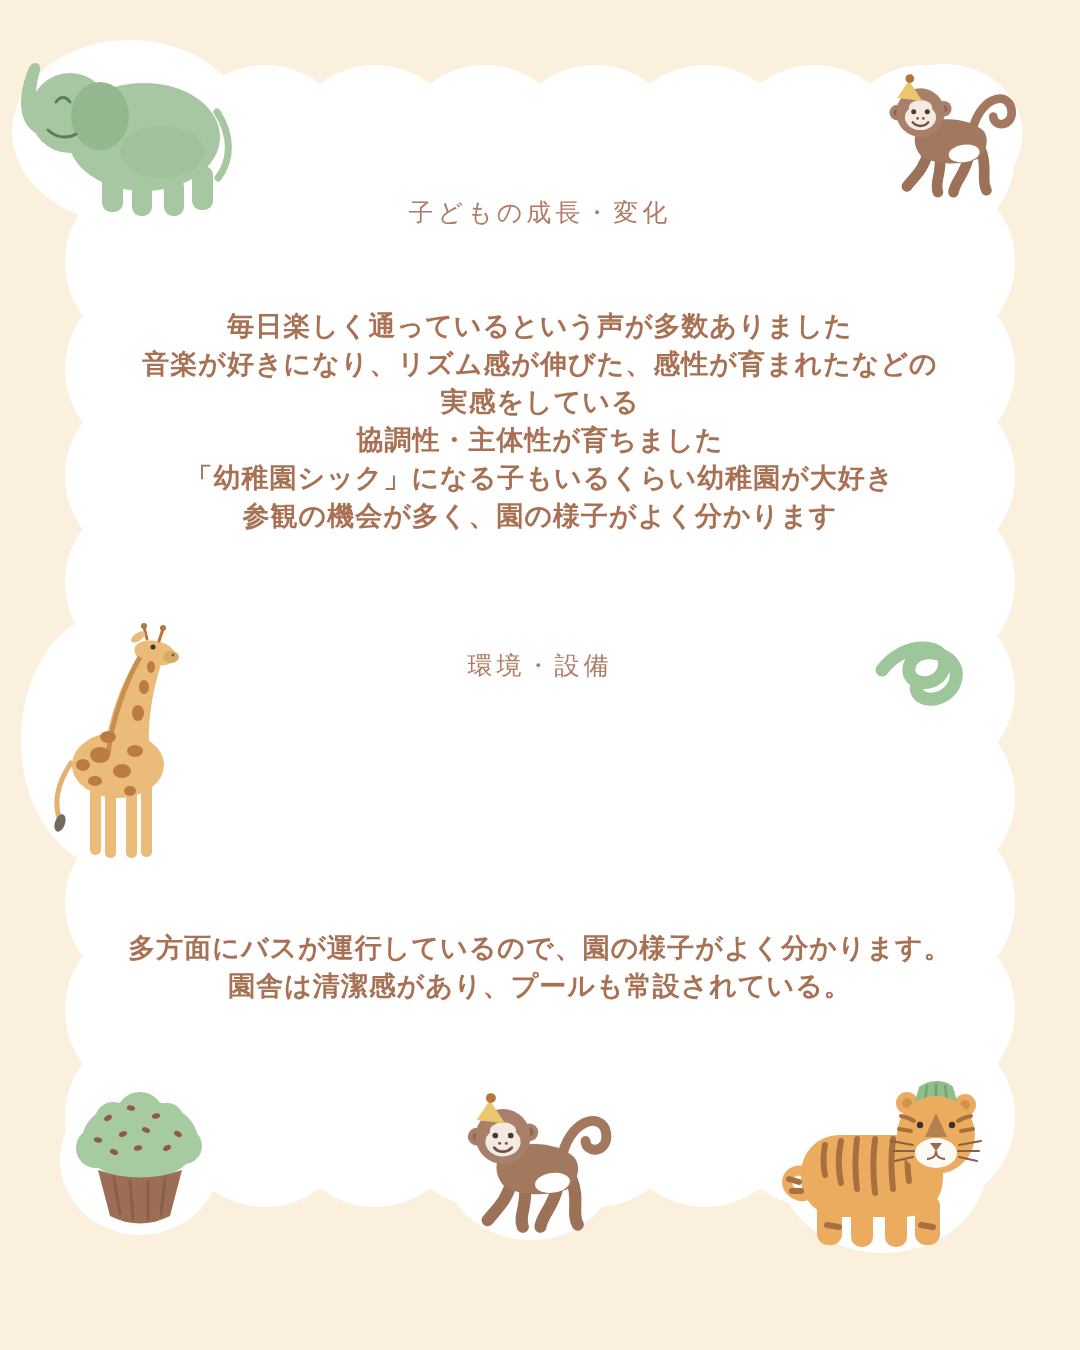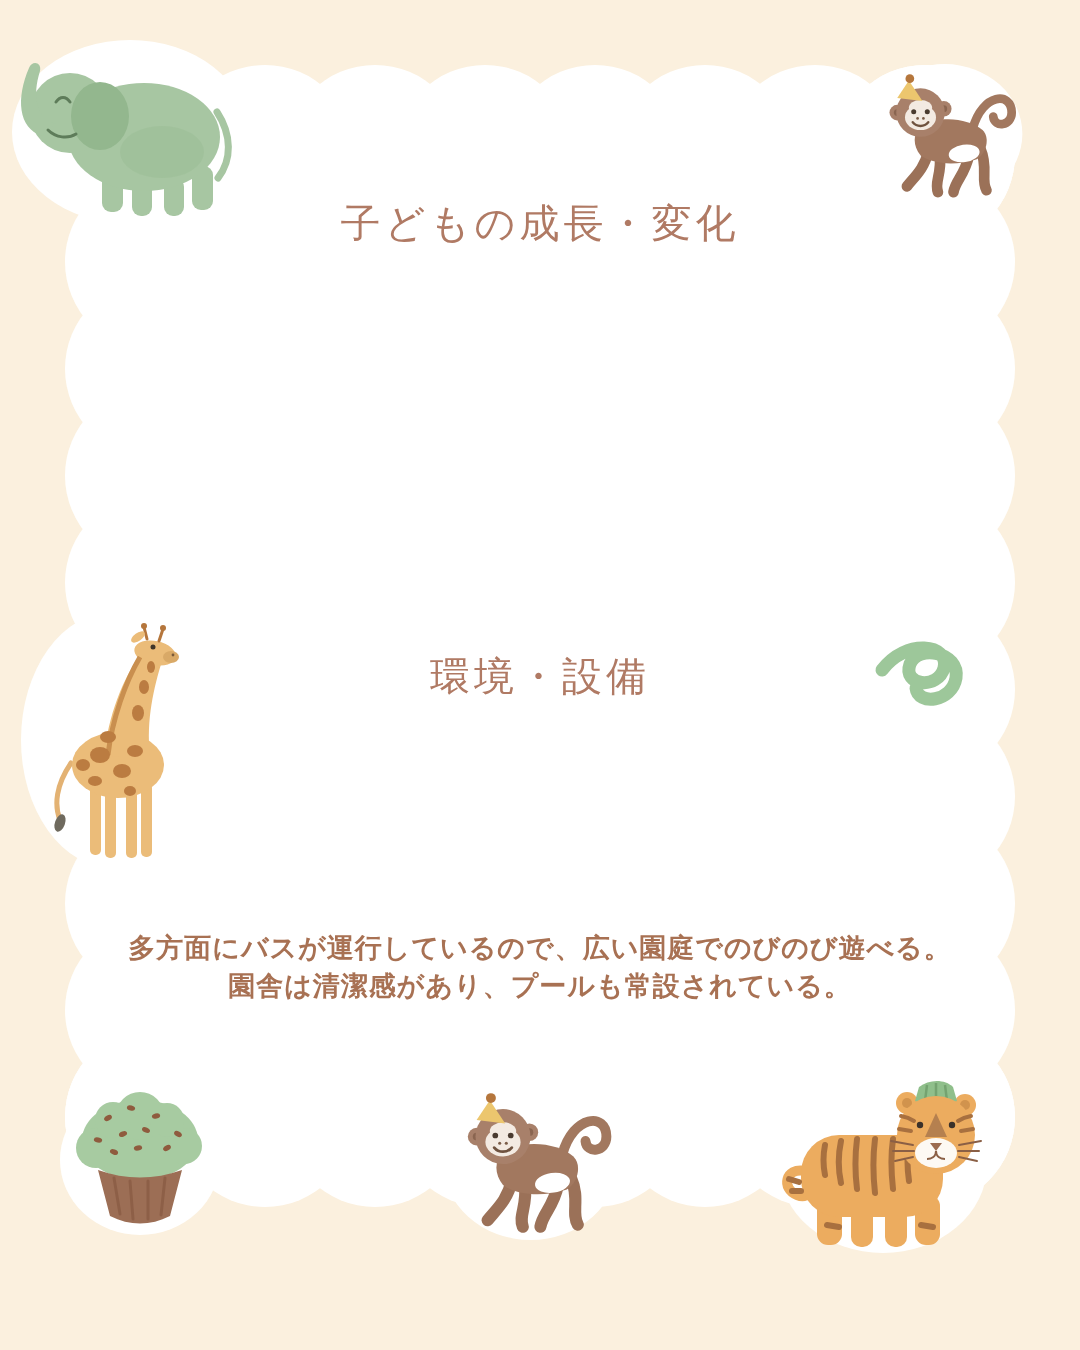--- a/index.html
+++ b/index.html
@@ -5,21 +5,21 @@
   html,body{margin:0;padding:0}
   .page{
     position:relative;width:1080px;height:1350px;overflow:hidden;
     background:var(--bg,#fbf0de);
     font-family:"DejaVu Sans","Liberation Sans",sans-serif;
   }
   svg.bg{position:absolute;left:0;top:0;width:1080px;height:1350px}
   .content{position:absolute;left:0;top:0;width:1080px;height:1350px}
   .sec-title{
     position:absolute;width:100%;text-align:center;margin:0;
-    font-size:40px;font-weight:500;letter-spacing:4px;
+    font-size:25px;font-weight:500;letter-spacing:4px;
     color:var(--heading,#b07a64);
   }
   #title1{top:196px}
   #title2{top:649px}
   .body-block{
     position:absolute;left:50%;transform:translateX(-50%);
     text-align:center;font-size:27px;line-height:38px;
     font-weight:700;letter-spacing:1px;
     color:var(--bodytext,#a87153);
   }
@@ -244,23 +244,30 @@
           <path d="M176,74 L194,78"></path>
       </g>
       <circle cx="137" cy="42" r="3.2" fill="#3a312a"></circle>
       <circle cx="169" cy="42" r="3.2" fill="#3a312a"></circle>
     </g>
   </svg>
 
   <div class="content">
     <h2 class="sec-title" id="title1">子どもの成長・変化</h2>
 
+    <div class="body-block" id="para1">
+      <div>毎日楽しく通っているという声が多数ありました</div>
+      <div>音楽が好きになり、リズム感が伸びた、感性が育まれたなどの実感をしている</div>
+      <div>協調性・主体性が育ちました</div>
+      <div>「幼稚園シック」になる子もいるくらい幼稚園が大好き</div>
+      <div>参観の機会が多く、園の様子がよく分かります</div>
+    </div>
 
     <h2 class="sec-title" id="title2">環境・設備</h2>
 
 
     <div class="body-block" id="para2b">
-      <div>多方面にバスが運行しているので、広い園庭でのびのび遊べる。</div>
+      <div>多方面にバスが運行しているので、園の様子がよく分かります。</div>
       <div>園舎は清潔感があり、プールも常設されている。</div>
     </div>
   </div>
 
 </div>
 
 </body></html>

